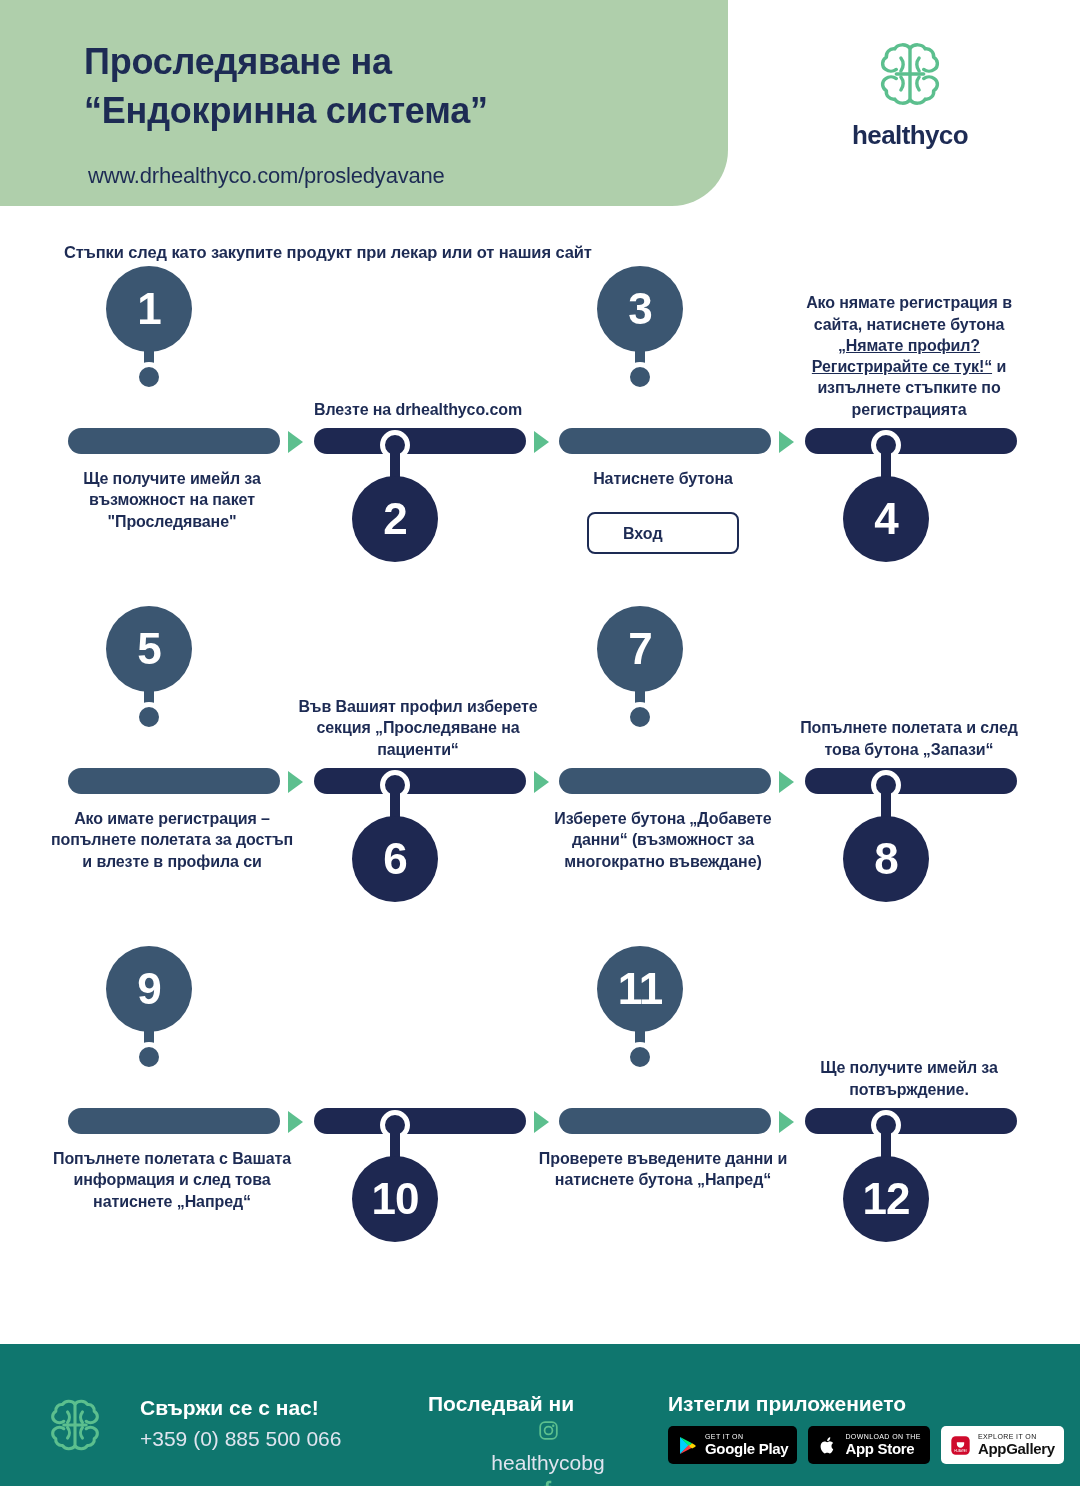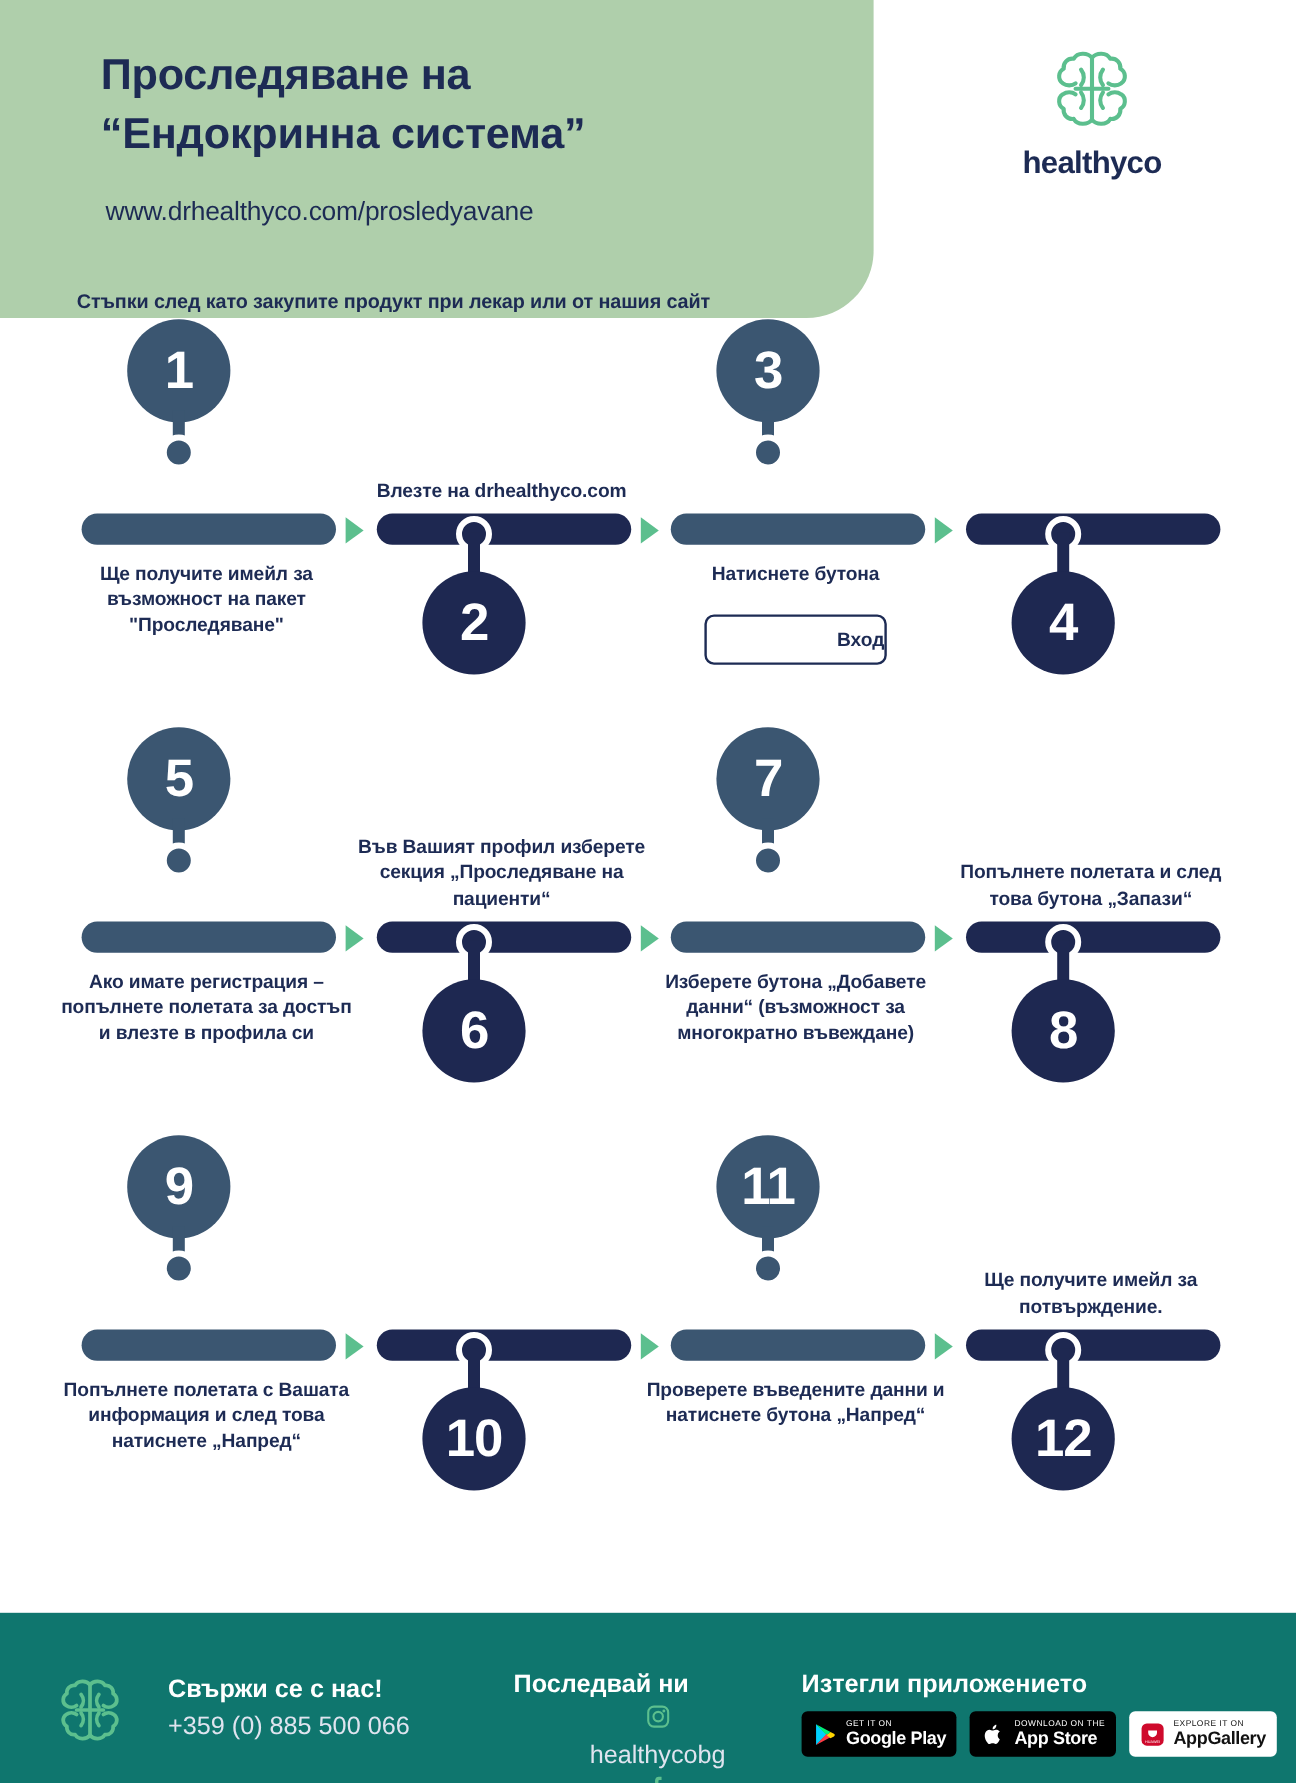--- a/index.html
+++ b/index.html
@@ -19,21 +19,21 @@
     background: #ffffff;
     overflow: hidden;
   }
 
   
   .header {
     position: absolute;
     left: 0;
     top: 0;
     width: 728px;
-    height: 265px;
+    height: 206px;
     background: #afcfab;
     border-bottom-right-radius: 56px;
   }
   .header-title {
     position: absolute;
     left: 84px;
     top: 38px;
     width: 620px;
     color: #1d2b54;
     font-size: 36px;
@@ -202,23 +202,24 @@
     left: 32px;
     top: 212px;
     width: 152px;
     height: 42px;
     border: 2px solid #1d2b54;
     border-radius: 8px;
     color: #1d2b54;
     font-size: 16px;
     font-weight: bold;
     line-height: 40px;
-    text-align: right;
+    text-align: left;
     background: #ffffff;
     box-sizing: border-box;
+    padding-left: 34px;
   }
 
   
   .footer {
     position: absolute;
     left: 0;
     bottom: 0;
     width: 1080px;
     height: 142px;
     background: #0f766e;
@@ -390,20 +391,21 @@
       <div class="login-btn">Вход</div>
     </div>
 
     <div class="step step-c3">
       <div class="bar bar-navy"></div>
       <div class="marker marker-down fill-navy">
         <div class="knob"></div>
         <div class="stem"></div>
         <div class="disc">4</div>
       </div>
+      <div class="cap cap-above">Ако нямате регистрация в сайта, натиснете бутона <u>„Нямате профил? Регистрирайте се тук!“</u> и изпълнете стъпките по регистрацията</div>
     </div>
   </div>
 
   <div class="row row-2">
 
     <div class="step step-c0">
       <div class="bar bar-steel"></div>
       <div class="arrow"></div>
       <div class="marker marker-up fill-steel">
         <div class="disc">5</div>

